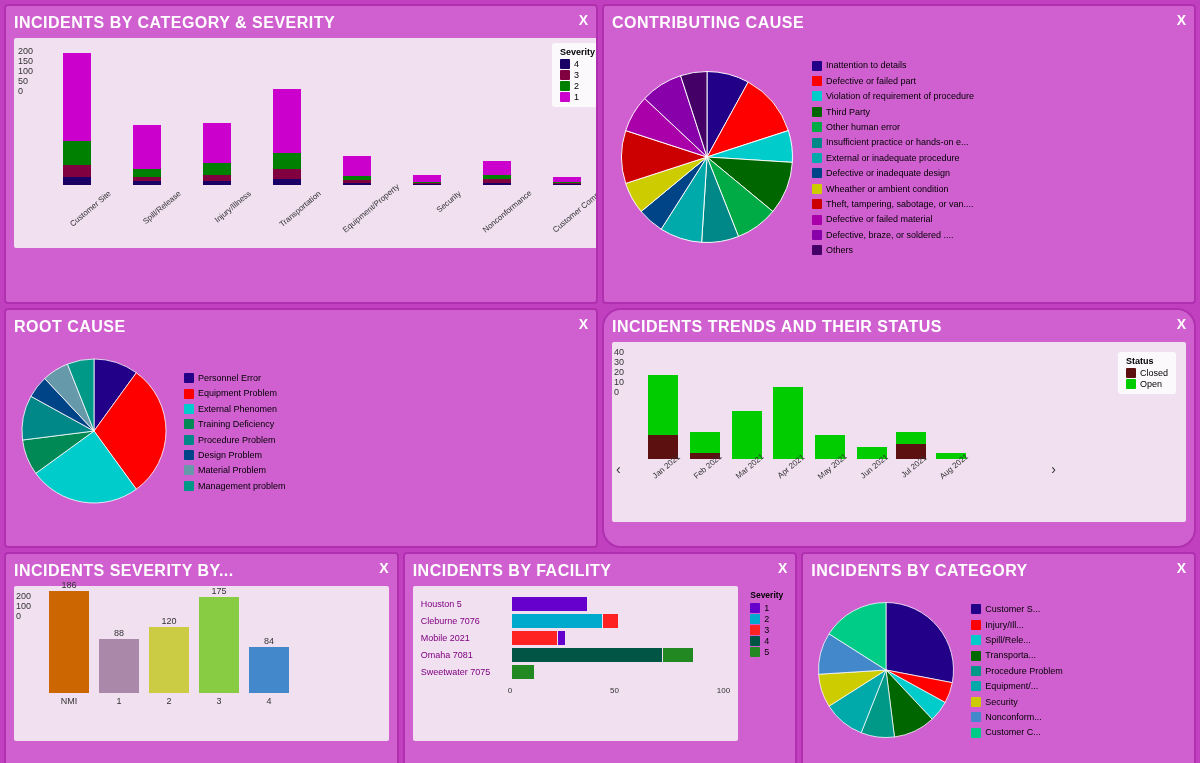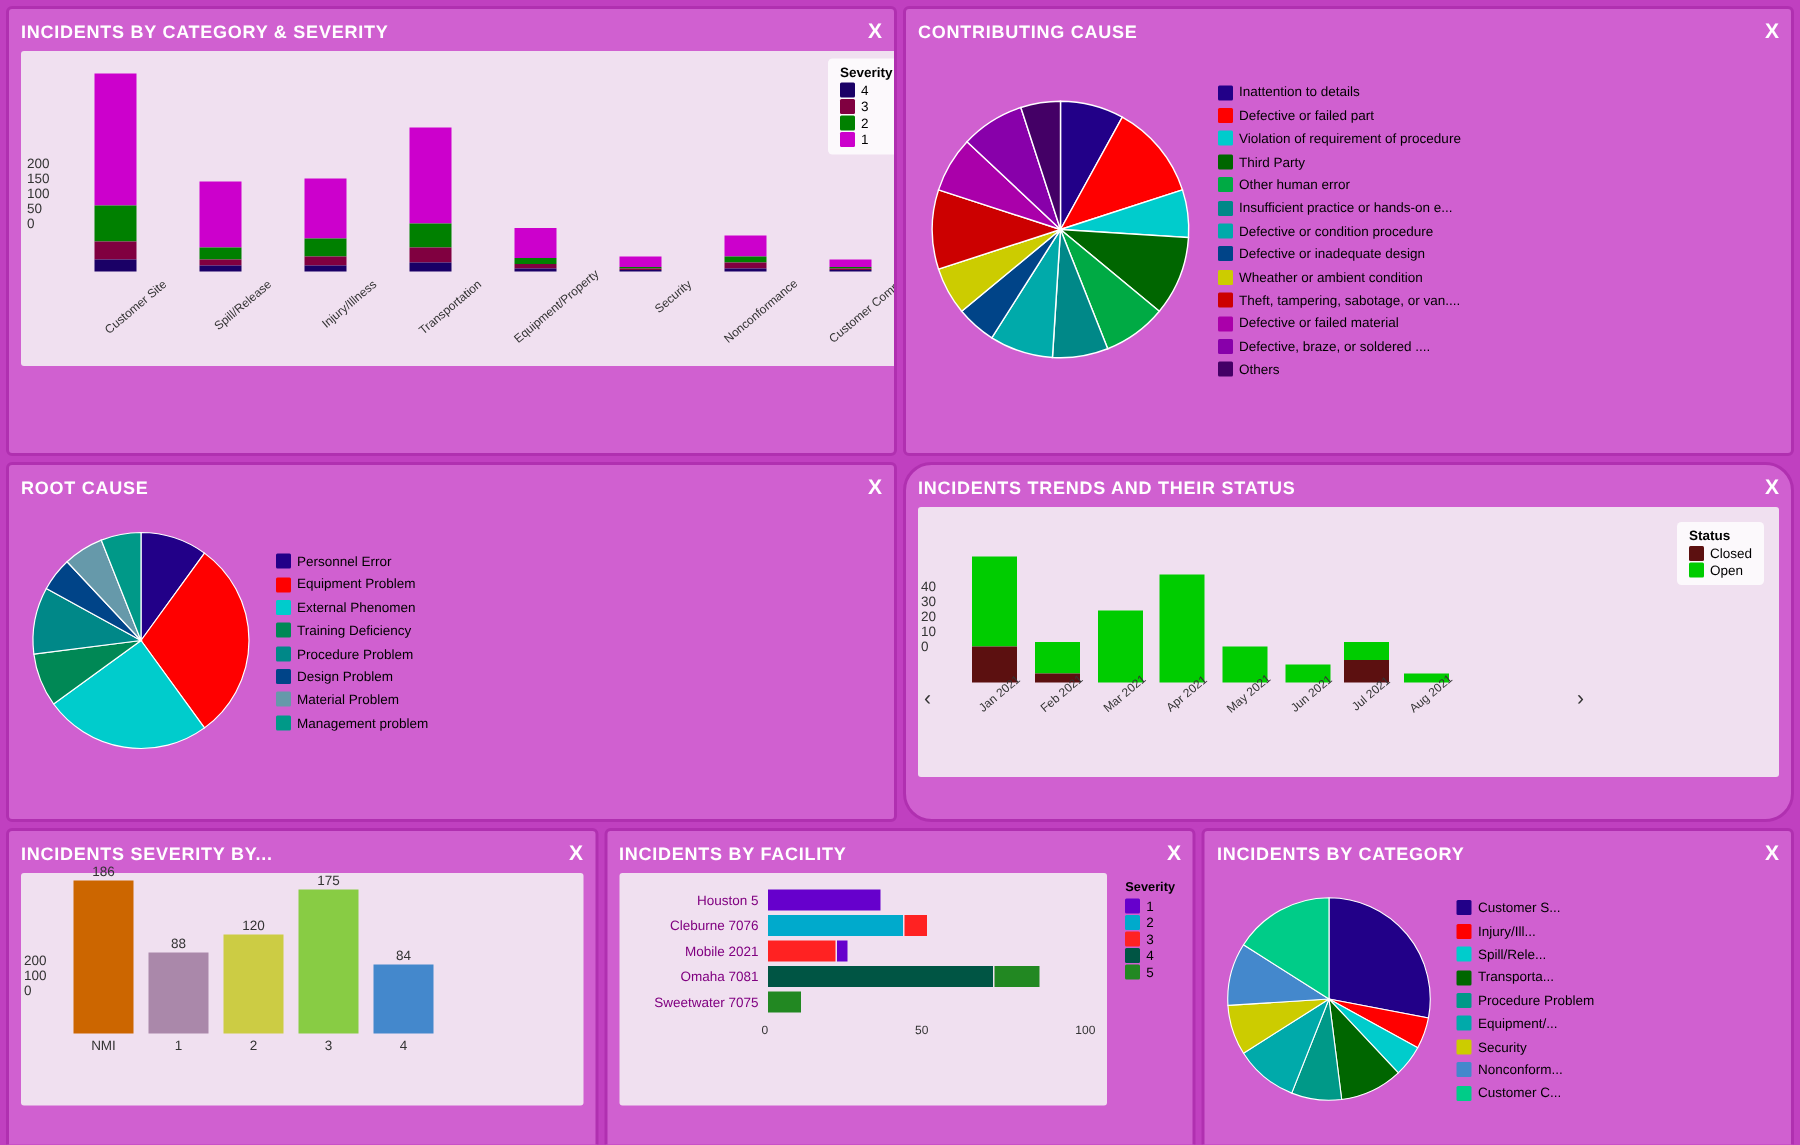--- a/index.html
+++ b/index.html
@@ -23,21 +23,21 @@
     .panel {
       background: #d060d0;
       border: 2px solid #b030b0;
       border-radius: 4px;
       position: relative;
       padding: 8px;
       overflow: hidden;
     }
     .panel-title {
       font-weight: bold;
-      font-size: 12px;
+      font-size: 16px;
       color: #fff;
       margin-bottom: 6px;
       letter-spacing: 0.5px;
     }
     .close-btn {
       position: absolute;
       top: 6px;
       right: 8px;
       color: #fff;
       font-size: 14px;
@@ -61,21 +61,21 @@
       position: relative;
       border-radius: 2px;
     }
     .y-axis {
       position: absolute;
       left: 4px;
       top: 8px;
       bottom: 28px;
       display: flex;
       flex-direction: column;
-      justify-content: center;
+      justify-content: flex-start;
       font-size: 9px;
       color: #333;
     }
     .bar-group {
       display: flex;
       flex-direction: column;
       align-items: center;
       margin: 0 3px;
     }
     .bar-stack {
@@ -251,21 +251,20 @@
     .facility-row {
       display: flex;
       align-items: center;
       gap: 6px;
       margin: 3px 0;
     }
     .facility-name {
       width: 85px;
       font-size: 9px;
       color: #800080;
-      text-align: right;
       flex-shrink: 0;
     }
     .facility-bar-area {
       flex: 1;
       display: flex;
       gap: 1px;
       height: 14px;
       align-items: center;
     }
     .facility-bar-seg {
@@ -431,21 +430,21 @@
           <div class="legend-item">
             <div class="legend-color" style="background:#00aa44;"></div>
             <span>Other human error</span>
           </div>
           <div class="legend-item">
             <div class="legend-color" style="background:#008888;"></div>
             <span>Insufficient practice or hands-on e...</span>
           </div>
           <div class="legend-item">
             <div class="legend-color" style="background:#00aaaa;"></div>
-            <span>Defective or condition procedure</span>
+            <span>External or inadequate procedure</span>
           </div>
           <div class="legend-item">
             <div class="legend-color" style="background:#004488;"></div>
             <span>Defective or inadequate design</span>
           </div>
           <div class="legend-item">
             <div class="legend-color" style="background:#cccc00;"></div>
             <span>Wheather or ambient condition</span>
           </div>
           <div class="legend-item">

